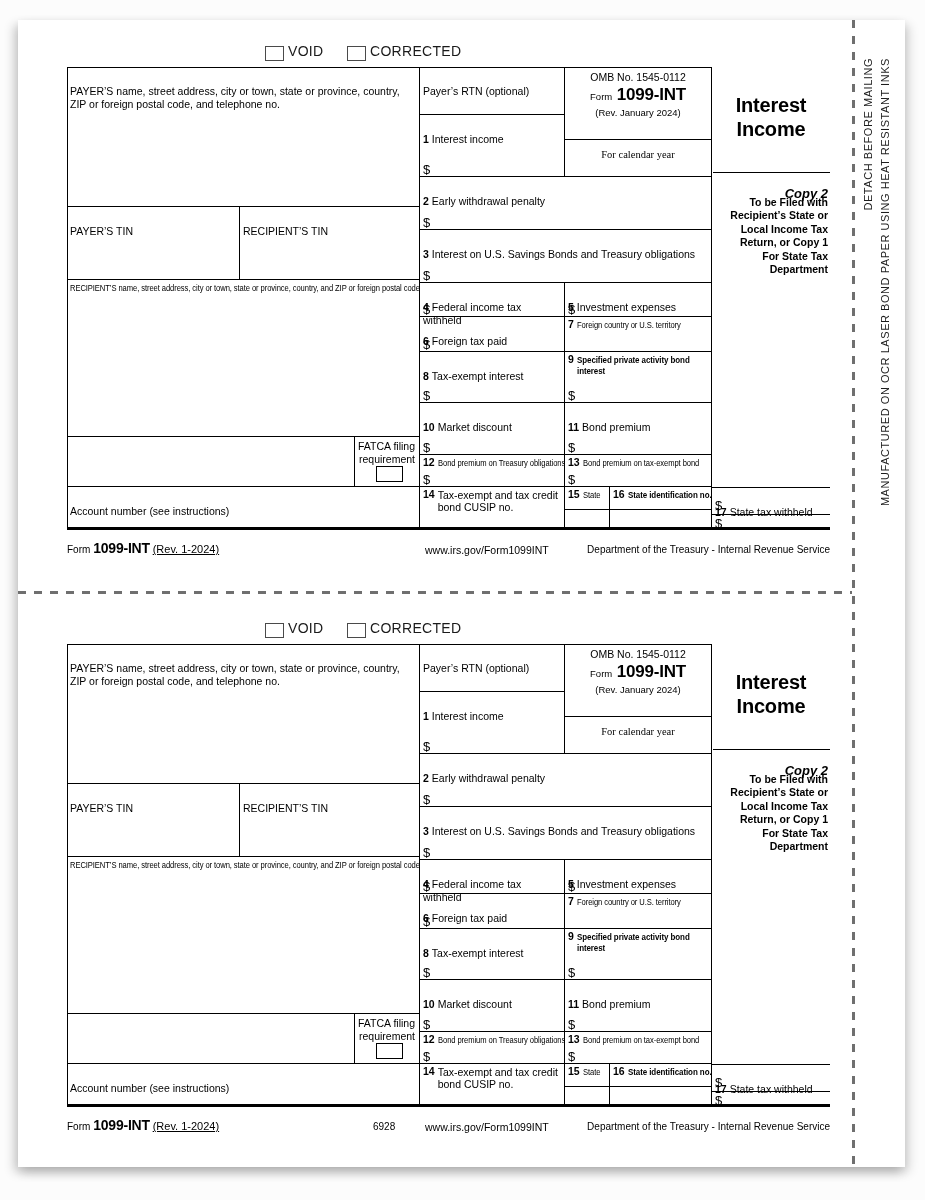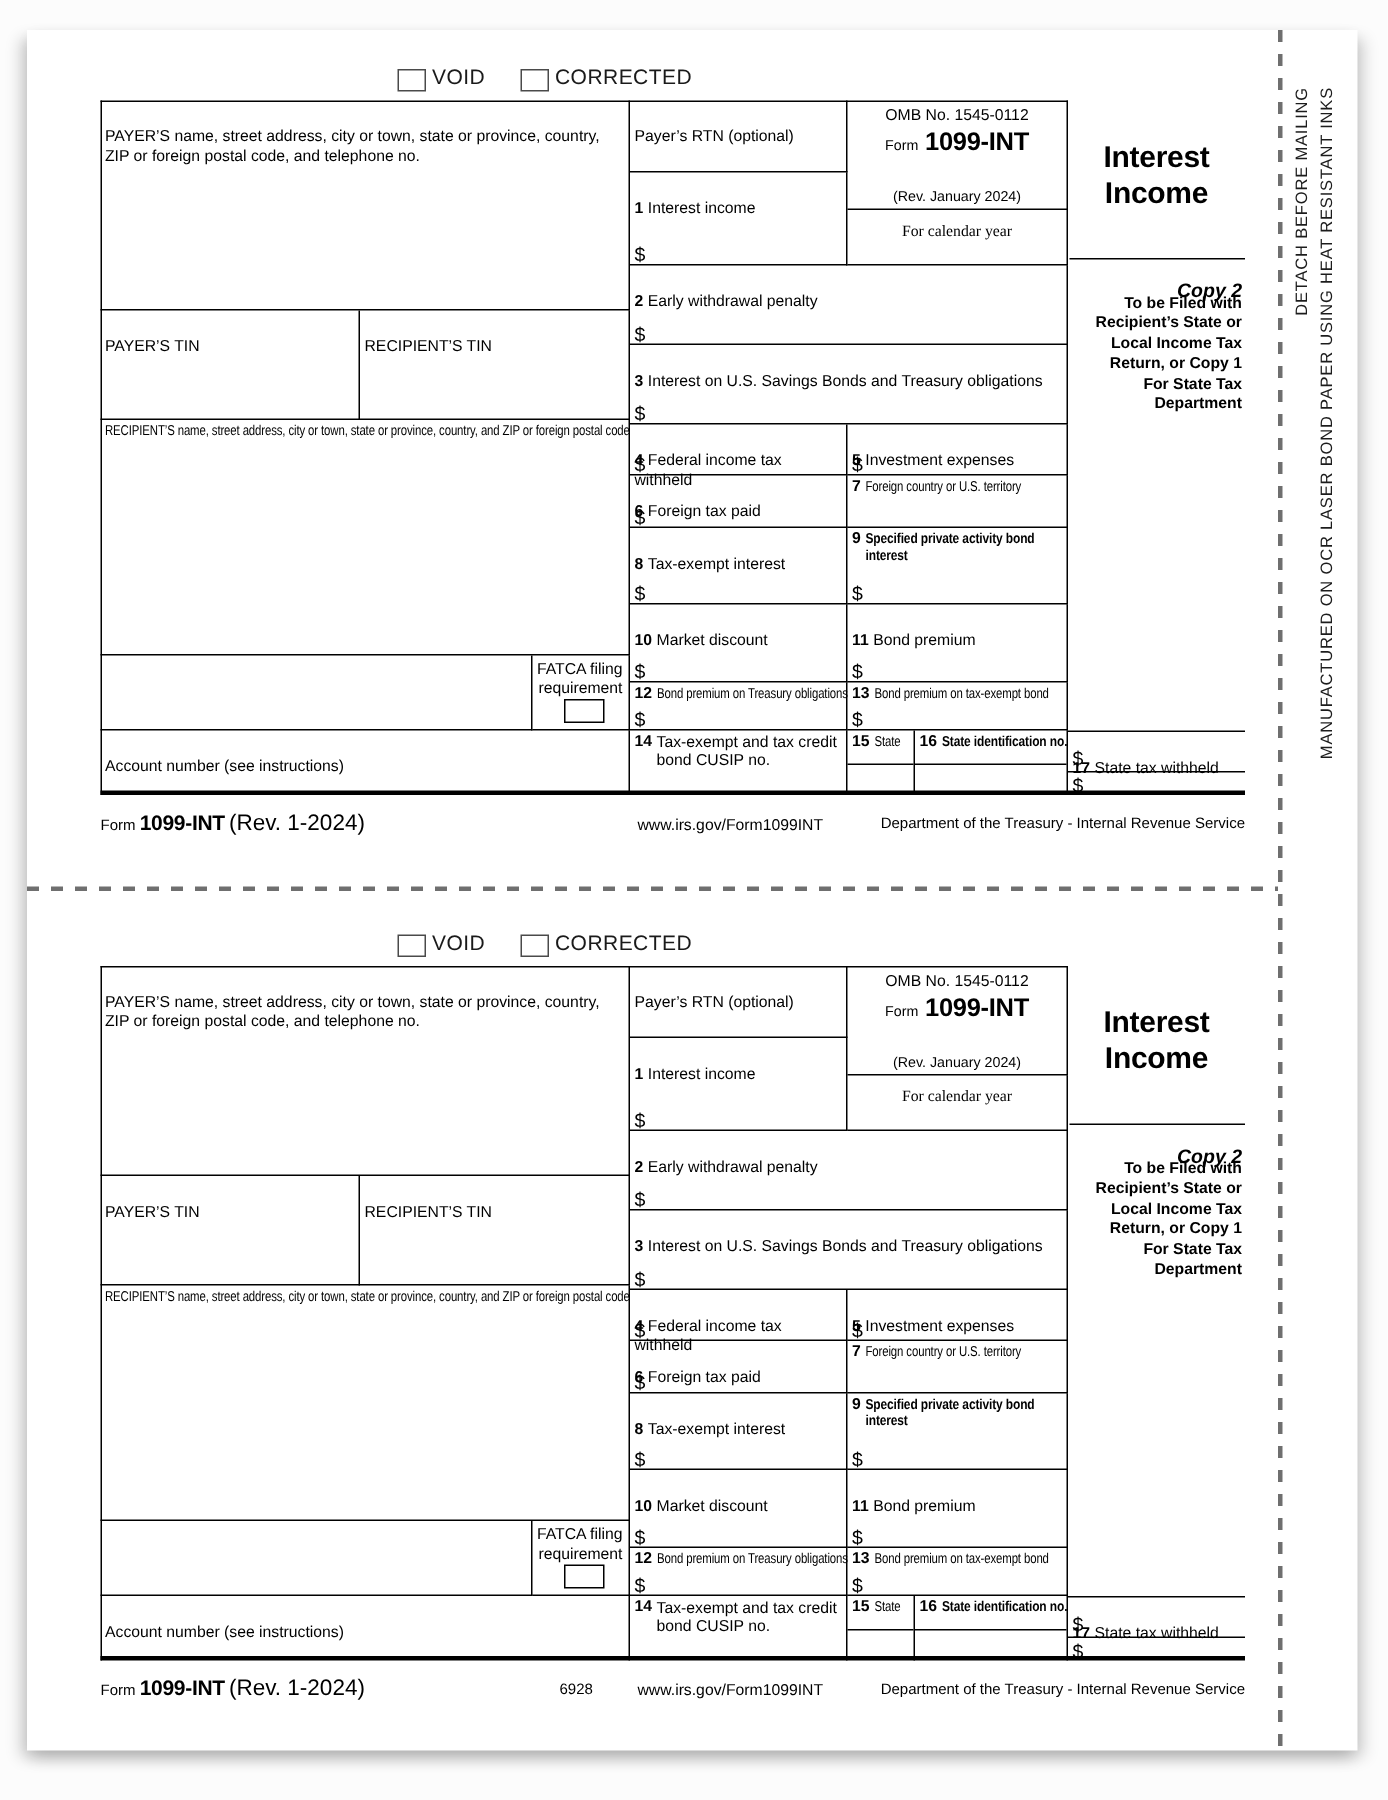--- a/index.html
+++ b/index.html
@@ -50,39 +50,39 @@
   .condb{font-weight:bold;font-size:9.5px;letter-spacing:-.1px;transform:scaleX(.84);
         transform-origin:0 0;display:inline-block;white-space:nowrap;line-height:11px;}
   .stack>span{display:block;}
   .dollar{position:absolute;left:3px;bottom:0;font-size:13px;line-height:13px;}
   .hl{position:absolute;left:0;right:0;border-top:1.1px solid #000;}
   
   .omb-line{text-align:center;font-size:10.5px;margin-top:4px;}
   .form-line{text-align:center;margin-top:3px;line-height:18px;}
   .fw{font-size:9.5px;}
   .fn{font-size:17px;font-weight:bold;letter-spacing:-.2px;}
-  .rev{text-align:center;font-size:9.5px;margin-top:19px;}
+  .rev{text-align:center;font-size:9.5px;margin-top:1px;}
   .calyear{text-align:center;font-size:10.5px;padding-top:9px;font-family:Liberation Serif, serif;}
   
   .title{position:absolute;left:645px;top:26px;width:118px;text-align:center;
     font-weight:bold;font-size:20px;line-height:24px;letter-spacing:-.2px;}
   .copy-rule{position:absolute;left:646px;top:105px;width:117px;border-top:1.4px solid #000;}
   .copy2{position:absolute;left:645px;top:119px;width:116px;text-align:right;
     font-weight:bold;font-size:13px;font-style:italic;}
   .copy-note{position:absolute;left:640px;top:129px;width:121px;text-align:right;
     font-weight:bold;font-size:10.5px;line-height:13.4px;}
   
   .fatca{text-align:right;padding:3px 4px 0 0;font-size:10.5px;line-height:12.5px;}
   .fatca-cb{position:absolute;right:16px;top:29px;width:25px;height:14px;border:1.6px solid #000;background:#fff;}
   
   .footer{position:absolute;left:0;top:500px;width:763px;height:20px;font-size:10px;}
   .f-form{position:absolute;left:0;top:0;}
   .fw2{font-size:10px;}
   .fn2{font-size:14px;font-weight:bold;letter-spacing:-.2px;}
-  .rev2{font-size:15px;}
+  .rev2{font-size:11px;text-decoration:underline;}
   .f-code{position:absolute;left:306px;top:4px;font-size:10px;}
   .f-url{position:absolute;left:358px;top:4px;font-size:10.5px;}
   .f-dept{position:absolute;right:0;top:4px;font-size:10px;}
 </style>
 </head>
 <body>
 
 <div class="paper">
   <div class="form-slot" id="slot1">
   <div class="form">

